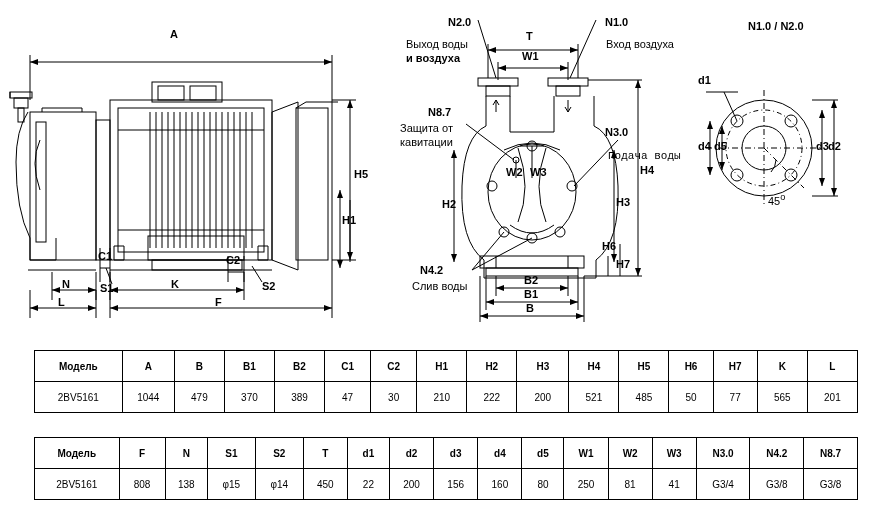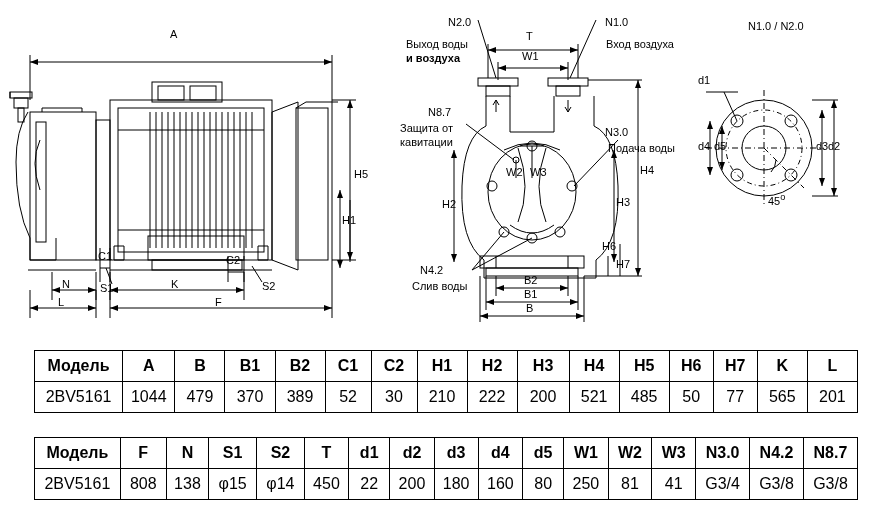--- a/index.html
+++ b/index.html
@@ -1,22 +1,22 @@
 <!DOCTYPE html>
 <html><head>
 <meta charset="utf-8">
 <style>
   html,body{margin:0;padding:0;background:#fff;}
   body{width:892px;height:521px;font-family:"Liberation Sans",sans-serif;color:#000;position:relative;overflow:hidden;}
   .stage{position:relative;width:892px;height:521px;}
   .abs{position:absolute;}
   svg{display:block;}
   .lbl{position:absolute;font-size:11px;line-height:1.15;white-space:nowrap;}
-  .lbl.b{font-weight:normal;}
-  table{border-collapse:collapse;font-size:16px;}
+  .lbl.b{font-weight:bold;}
+  table{border-collapse:collapse;font-size:10px;}
   .tbl{position:absolute;}
   .tbl th,.tbl td{border:1px solid #000;text-align:center;padding:0;height:30px;}
   .tbl th{font-weight:bold;}
   .tbl .mcol{width:88px;}
   .tbl td.mcol{font-weight:normal;}
 </style>
 </head>
 <body>
 
 <div class="stage">
@@ -245,21 +245,21 @@
 
     <div class="lbl b" style="left:48px;top:16px;">N2.0</div>
     <div class="lbl b" style="left:205px;top:16px;">N1.0</div>
     <div class="lbl" style="left:6px;top:38px;">Выход воды</div>
     <div class="lbl" style="left:6px;top:52px;font-weight:bold;">и воздуха</div>
     <div class="lbl" style="left:206px;top:38px;">Вход воздуха</div>
     <div class="lbl b" style="left:28px;top:106px;">N8.7</div>
     <div class="lbl" style="left:0px;top:122px;">Защита от</div>
     <div class="lbl" style="left:0px;top:136px;">кавитации</div>
     <div class="lbl b" style="left:205px;top:126px;">N3.0</div>
-    <div class="lbl" style="left:208px;top:142px;">Подача воды</div>
+    <div class="lbl" style="left:208px;top:150px;font-family:Liberation Mono, monospace;">Подача воды</div>
     <div class="lbl b" style="left:20px;top:264px;">N4.2</div>
     <div class="lbl" style="left:12px;top:280px;">Слив воды</div>
 
     <div class="lbl b" style="left:126px;top:30px;">T</div>
     <div class="lbl b" style="left:122px;top:50px;">W1</div>
     <div class="lbl b" style="left:42px;top:198px;">H2</div>
     <div class="lbl b" style="left:216px;top:196px;">H3</div>
     <div class="lbl b" style="left:240px;top:164px;">H4</div>
     <div class="lbl b" style="left:202px;top:240px;">H6</div>
     <div class="lbl b" style="left:216px;top:258px;">H7</div>
@@ -342,21 +342,21 @@
         <th style="width:50px">L</th>
       </tr>
     </thead>
     <tbody>
       <tr>
         <td class="mcol">2BV5161</td>
         <td>1044</td>
         <td>479</td>
         <td>370</td>
         <td>389</td>
-        <td>52</td>
+        <td>47</td>
         <td>30</td>
         <td>210</td>
         <td>222</td>
         <td>200</td>
         <td>521</td>
         <td>485</td>
         <td>50</td>
         <td>77</td>
         <td>565</td>
         <td>201</td>
@@ -389,21 +389,21 @@
     <tbody>
       <tr>
         <td class="mcol">2BV5161</td>
         <td>808</td>
         <td>138</td>
         <td>φ15</td>
         <td>φ14</td>
         <td>450</td>
         <td>22</td>
         <td>200</td>
-        <td>180</td>
+        <td>156</td>
         <td>160</td>
         <td>80</td>
         <td>250</td>
         <td>81</td>
         <td>41</td>
         <td>G3/4</td>
         <td>G3/8</td>
         <td>G3/8</td>
       </tr>
     </tbody>

